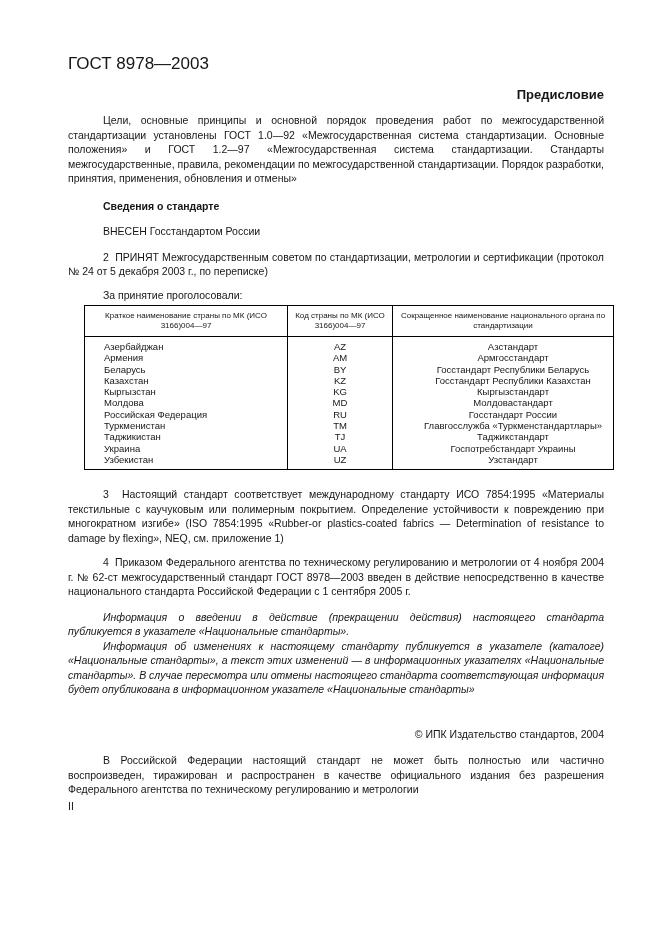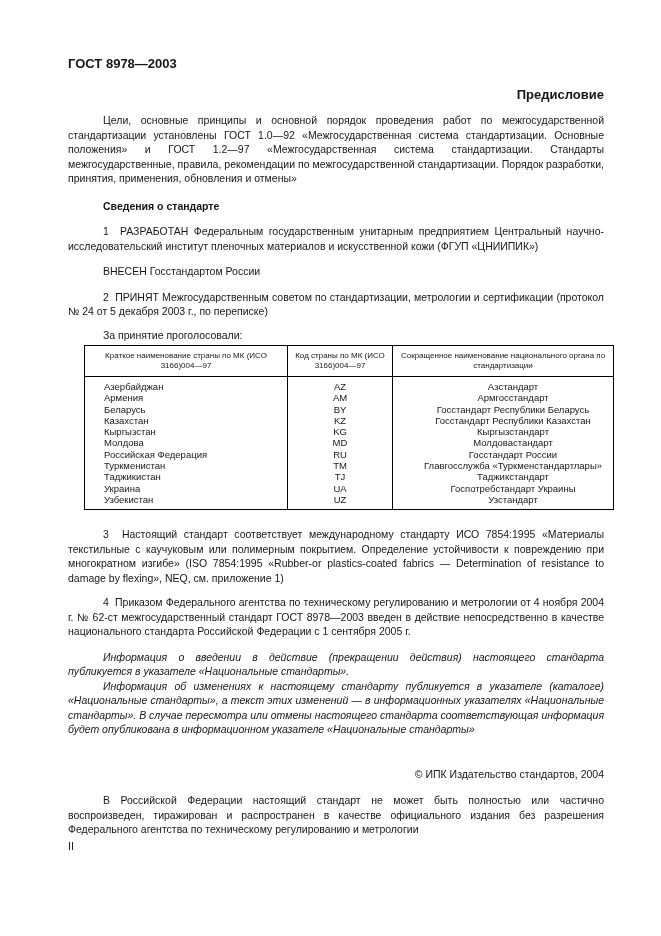--- a/index.html
+++ b/index.html
@@ -14,22 +14,22 @@
     box-sizing: border-box;
     background: #ffffff;
     color: #161616;
     font-family: "Liberation Sans", sans-serif;
     font-size: 10.5px;
     line-height: 14.5px;
     padding: 57px 57px 0 68px;
     overflow: hidden;
   }
   .doc-code {
-    font-weight: bold;
-    font-size: 13px;
+    font-weight: normal;
+    font-size: 17px;
     line-height: 13px;
   }
   .doc-title {
     font-weight: bold;
     font-size: 13px;
     line-height: 15px;
     text-align: right;
     margin-top: 17px;
   }
   .para {
@@ -94,21 +94,20 @@
 <div class="page">
 
   <div class="doc-code">ГОСТ 8978—2003</div>
 
   <div class="doc-title">Предисловие</div>
 
   <p class="para">Цели, основные принципы и основной порядок проведения работ по межгосударственной стандартизации установлены ГОСТ 1.0—92 «Межгосударственная система стандартизации. Основные положения» и ГОСТ 1.2—97 «Межгосударственная система стандартизации. Стандарты межгосударственные, правила, рекомендации по межгосударственной стандартизации. Порядок разработки, принятия, применения, обновления и отмены»</p>
 
   <div class="info-heading">Сведения о стандарте</div>
 
-  <p class="para">1&nbsp; РАЗРАБОТАН Федеральным государственным унитарным предприятием Центральный научно-исследовательский институт пленочных материалов и искусственной кожи (ФГУП «ЦНИИПИК»)</p>
 
   <p class="para">ВНЕСЕН Госстандартом России</p>
 
   <p class="para">2&nbsp; ПРИНЯТ Межгосударственным советом по стандартизации, метрологии и сертификации (протокол № 24 от 5 декабря 2003 г., по переписке)</p>
 
   <p class="para vote-lead">За принятие проголосовали:</p>
 
   <table class="vote-table">
     <colgroup>
       <col style="width:203px">

